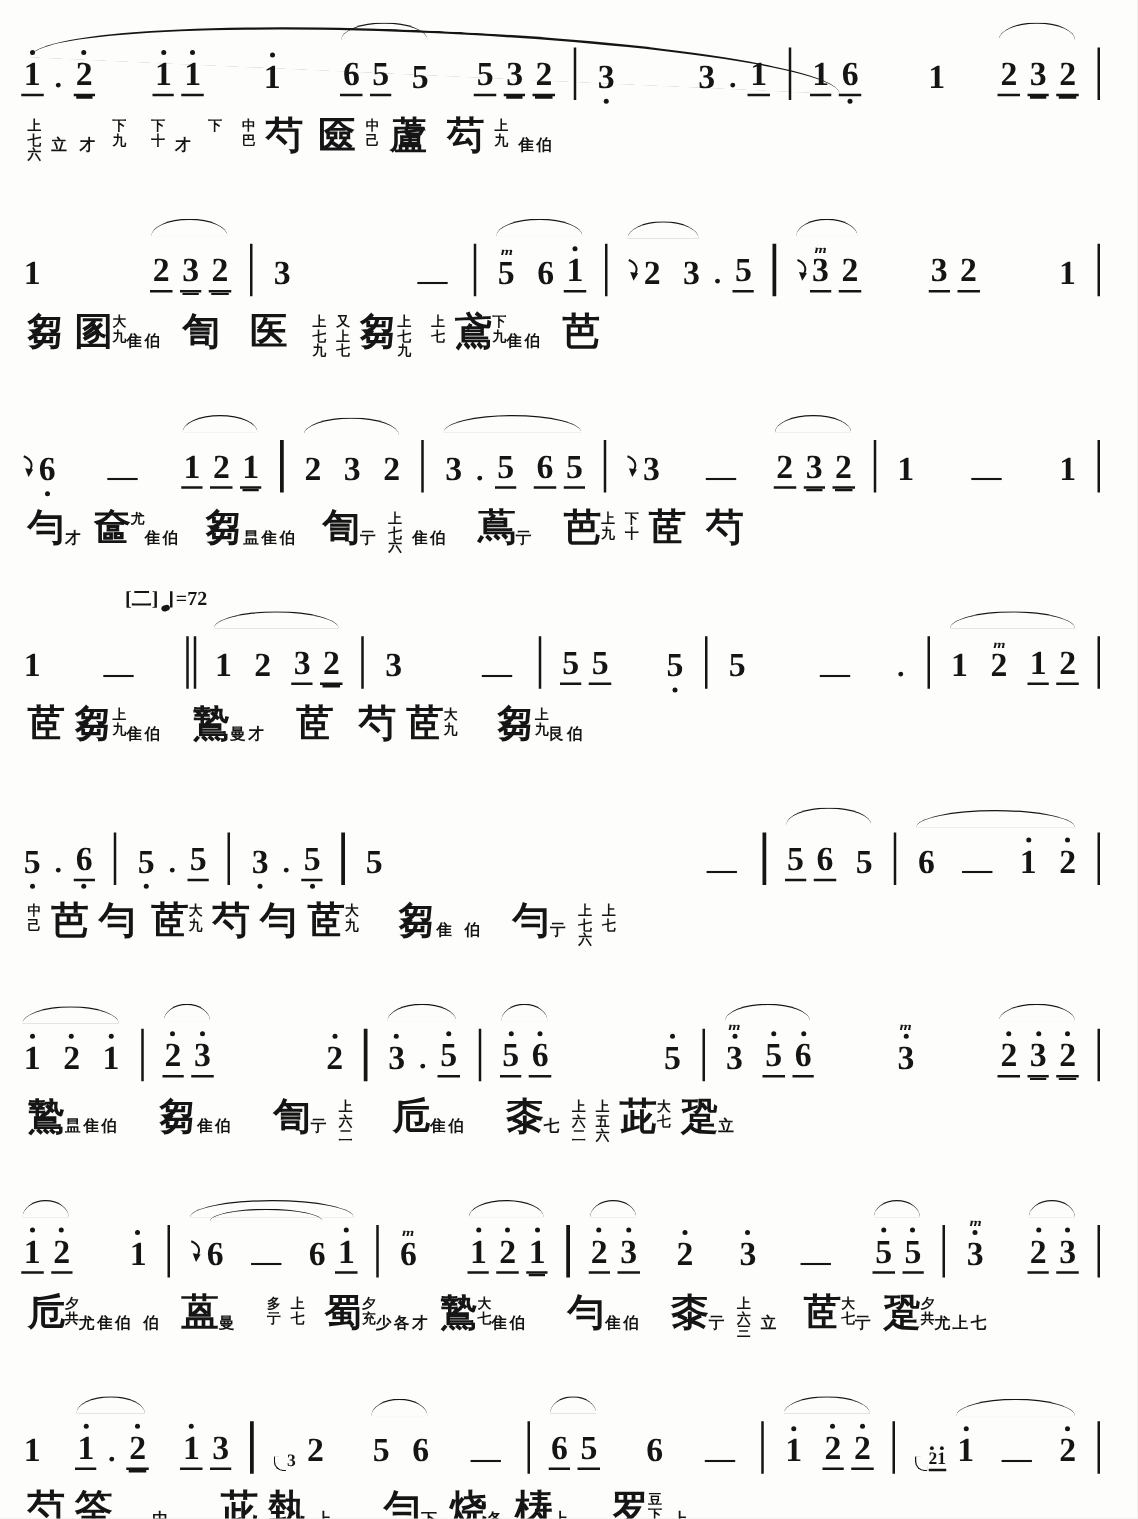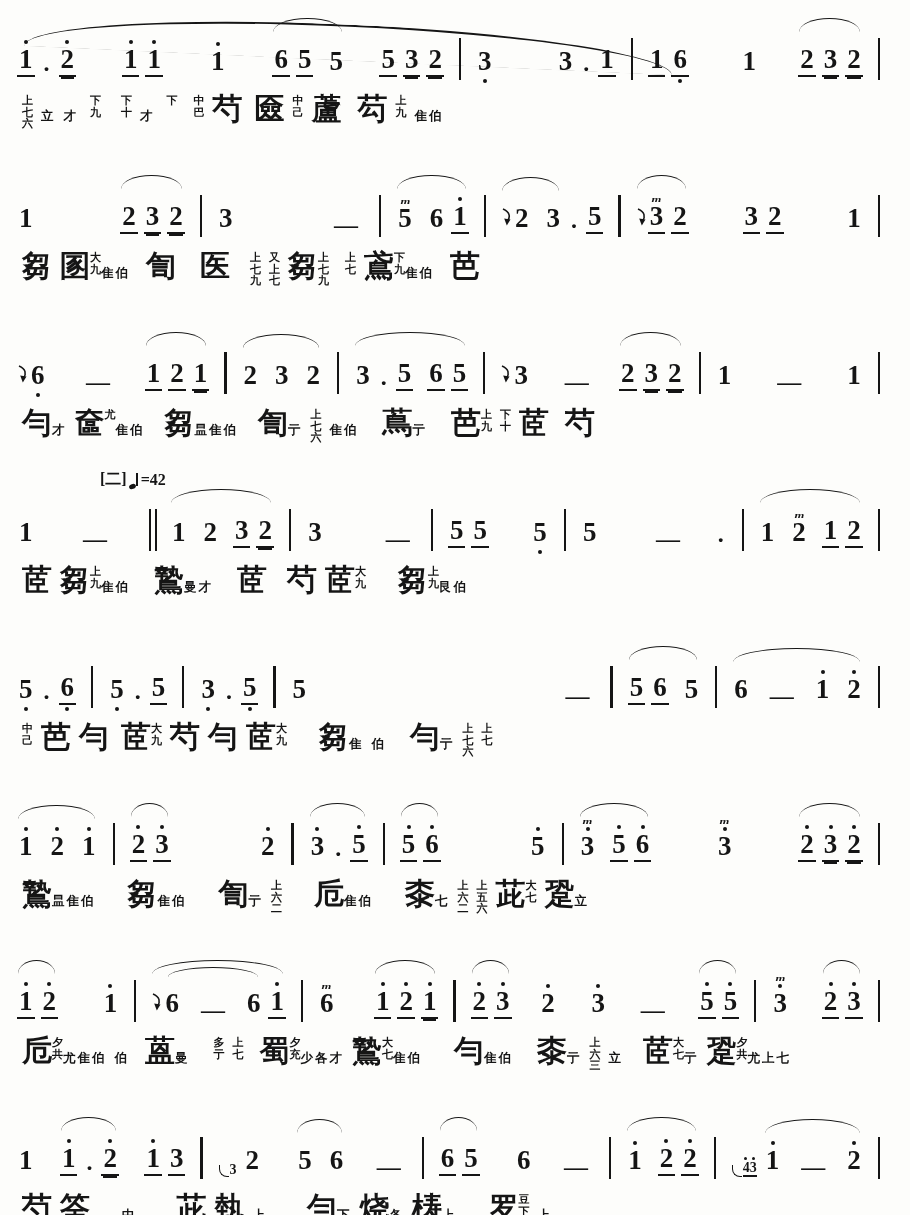--- a/index.html
+++ b/index.html
@@ -753,21 +753,21 @@
           </span>
           <span class="tc">
             <span class="tmain">芍</span>
           </span>
         </div>
       </div>
       <div class="system">
         <div class="tempo">
           <span>[二]</span>
           <span class="qn"></span>
-          <span>=42</span>
+          <span>=72</span>
         </div>
         <div class="mline">
           <span class="note">
             <span class="ncol">
               <span class="above"></span>
               <span class="dig">1</span>
               <span class="below"></span>
             </span>
           </span>
           <span class="sp" style="flex-grow: 16; min-width: 8px;"></span>
@@ -1851,21 +1851,21 @@
             </span>
           </span>
           <span class="bar"></span>
           <span class="grace">
             <span class="ghook"></span>
             <span class="gcol">
               <span class="gdots">
                 <b></b>
                 <b></b>
               </span>
-              <span class="gdig u1">43</span>
+              <span class="gdig u1">21</span>
             </span>
           </span>
           <span class="group">
             <div class="arc"></div>
             <span class="gnotes">
               <span class="note">
                 <span class="ncol">
                   <span class="above">
                     <span class="od"></span>
                   </span>

